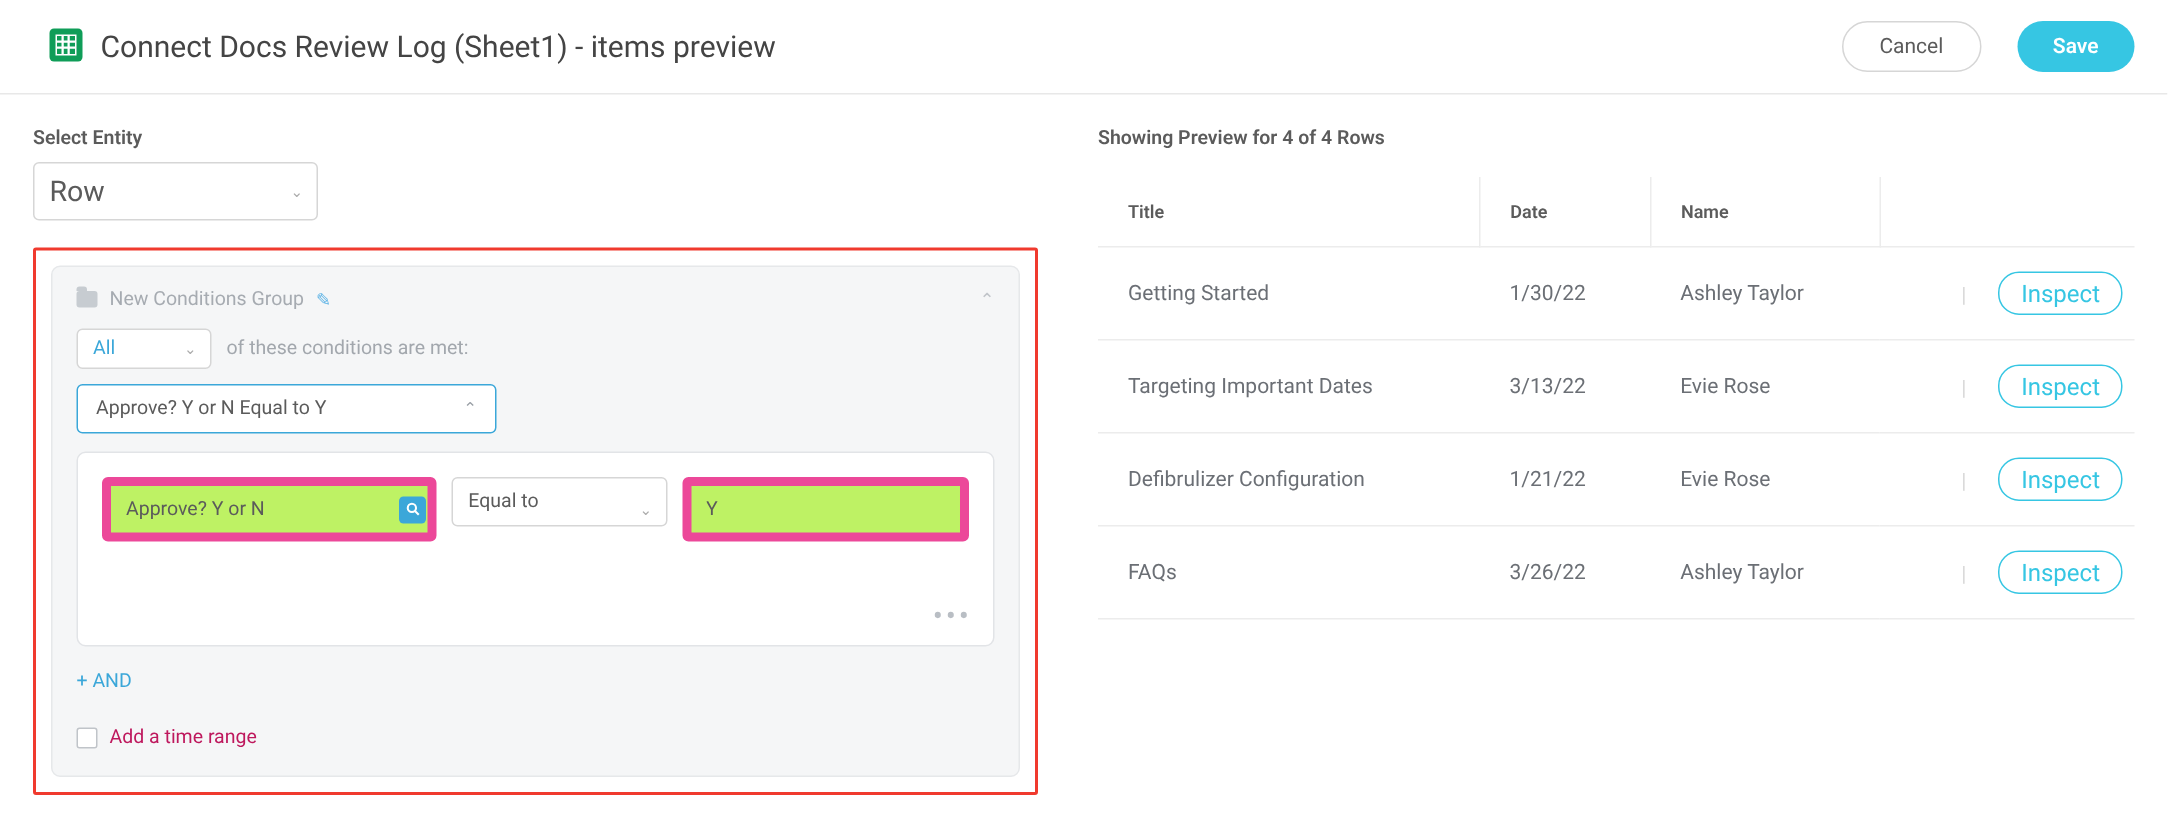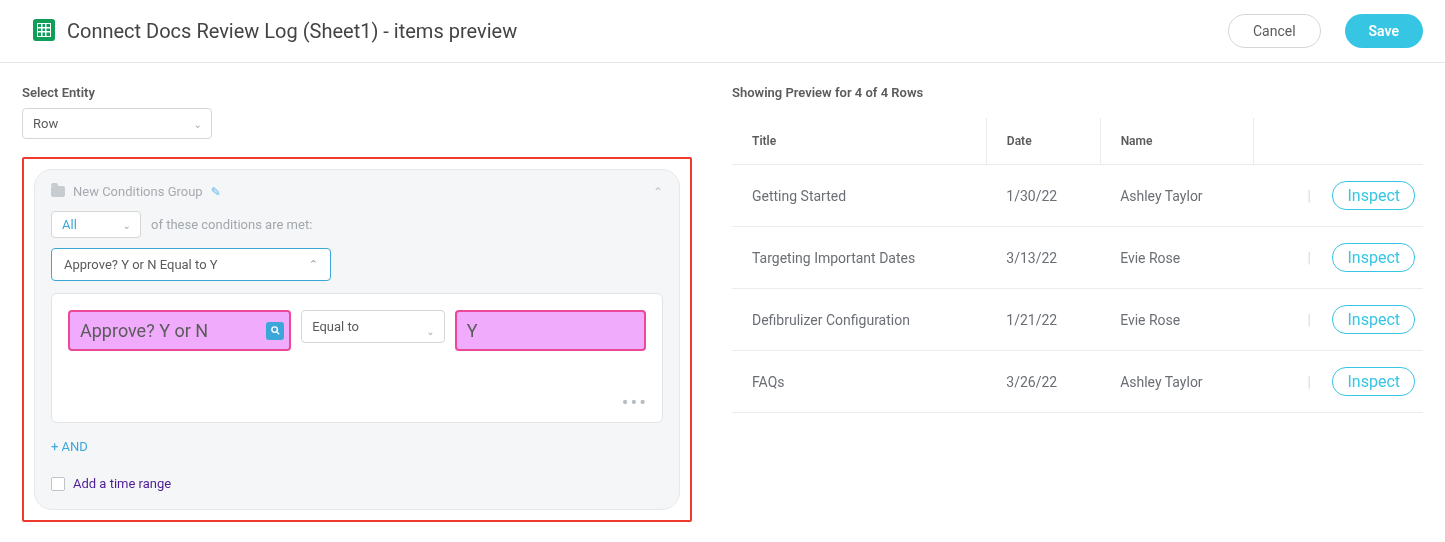--- a/index.html
+++ b/index.html
@@ -95,21 +95,21 @@
     }
     .select-wrap {
       position: relative;
       display: inline-block;
     }
     .select {
       appearance: none;
       border: 1px solid #d6d6d6;
       border-radius: 4px;
       padding: 7px 30px 7px 10px;
-      font-size: 13px;
+      font-size: 19px;
       color: #5b5b5b;
       background: #fff;
       min-width: 190px;
       font-family: inherit;
     }
     .select-caret {
       position: absolute;
       right: 10px;
       top: 50%;
       transform: translateY(-50%);
@@ -120,21 +120,21 @@
     .conditions-box {
       margin-top: 18px;
       border: 2px solid #f03a2e;
       border-radius: 2px;
       padding: 10px;
       background: #fff;
     }
     .conditions-inner {
       background: #f5f6f7;
       border: 1px solid #e6e8ea;
-      border-radius: 18px;
+      border-radius: 6px;
       padding: 14px 16px 18px;
     }
     .group-header {
       display: flex;
       align-items: center;
       justify-content: space-between;
       color: #a6abb1;
       font-size: 13px;
       margin-bottom: 12px;
     }
@@ -218,26 +218,26 @@
     .editor-row {
       display: flex;
       gap: 10px;
     }
     .editor-field {
       position: relative;
       flex: 1;
     }
     .editor-input {
       width: 100%;
-      border: 2px solid #ec4899;
+      border: 6px solid #ec4899;
       border-radius: 4px;
       padding: 8px 32px 8px 10px;
-      font-size: 18px;
-      color: #5b5b5b;
-      background: #f0abfc;
+      font-size: 13px;
+      color: #5b5b5b;
+      background: #bef264;
       font-family: inherit;
     }
     .editor-select {
       width: 100%;
       appearance: none;
       border: 1px solid #d6d6d6;
       border-radius: 4px;
       padding: 8px 28px 8px 10px;
       font-size: 13px;
       color: #5b5b5b;
@@ -277,21 +277,21 @@
       background: none;
       border: none;
       font-family: inherit;
       padding: 0;
     }
     .time-range-row {
       display: flex;
       align-items: center;
       gap: 8px;
       margin-top: 22px;
-      color: #4c1d95;
+      color: #be185d;
       font-size: 13px;
     }
     .checkbox {
       width: 14px;
       height: 14px;
       border: 1px solid #c0c4c9;
       border-radius: 2px;
       background: #fff;
       cursor: pointer;
     }

